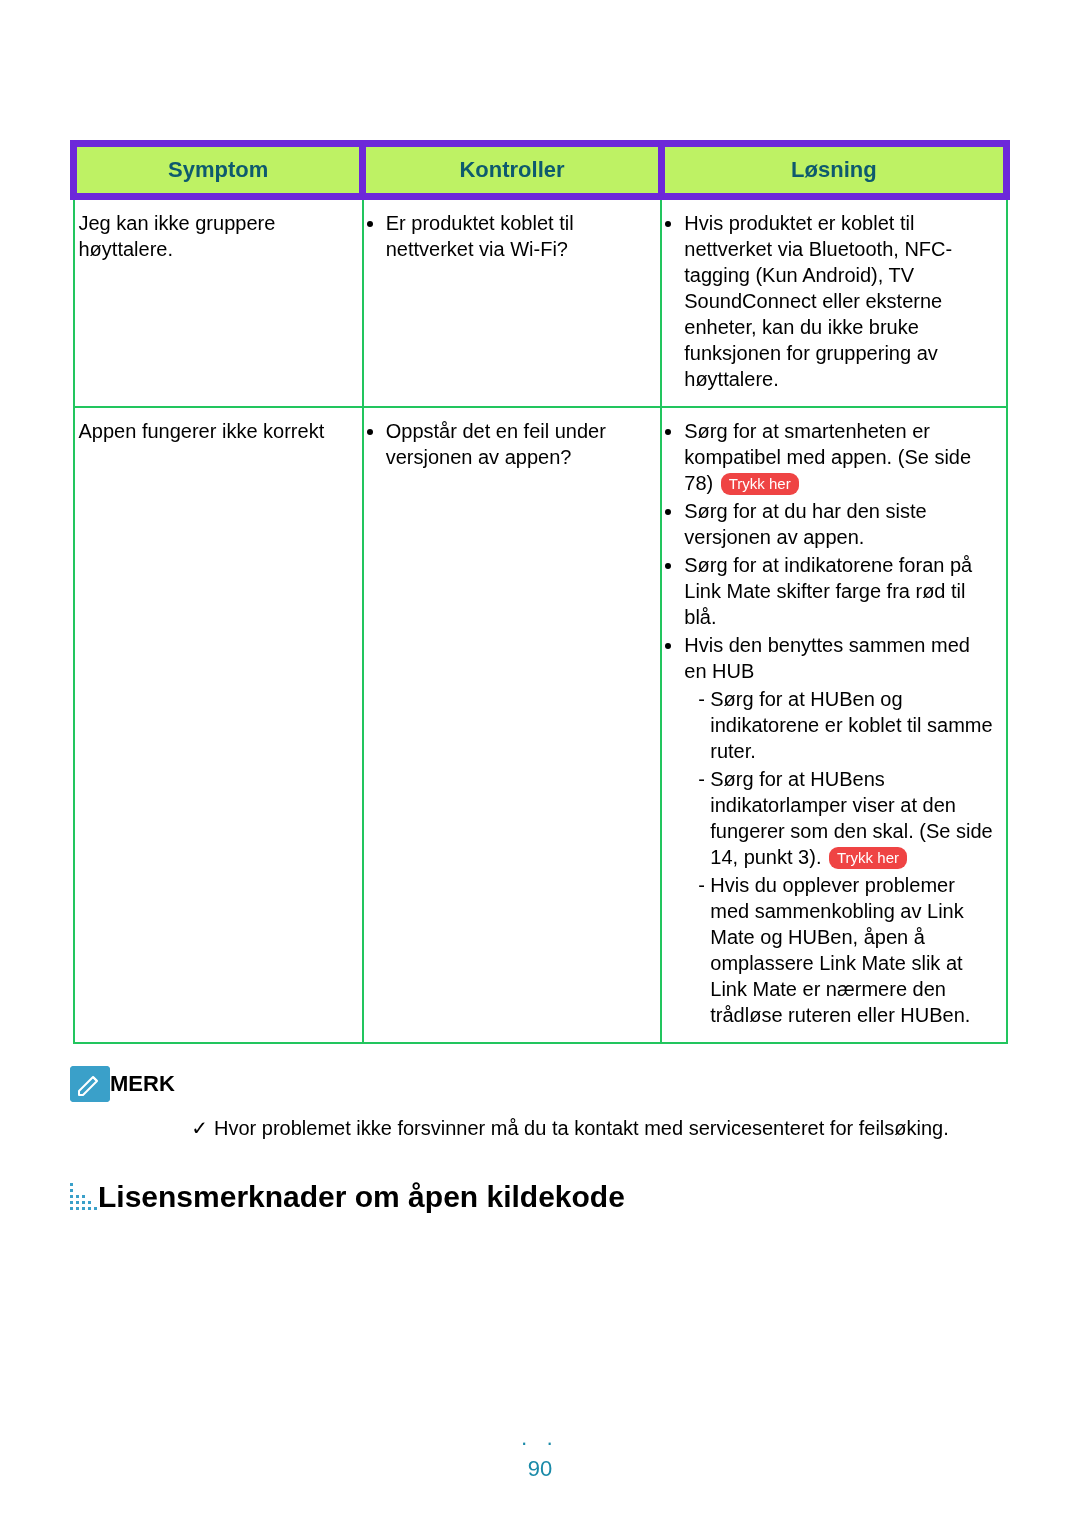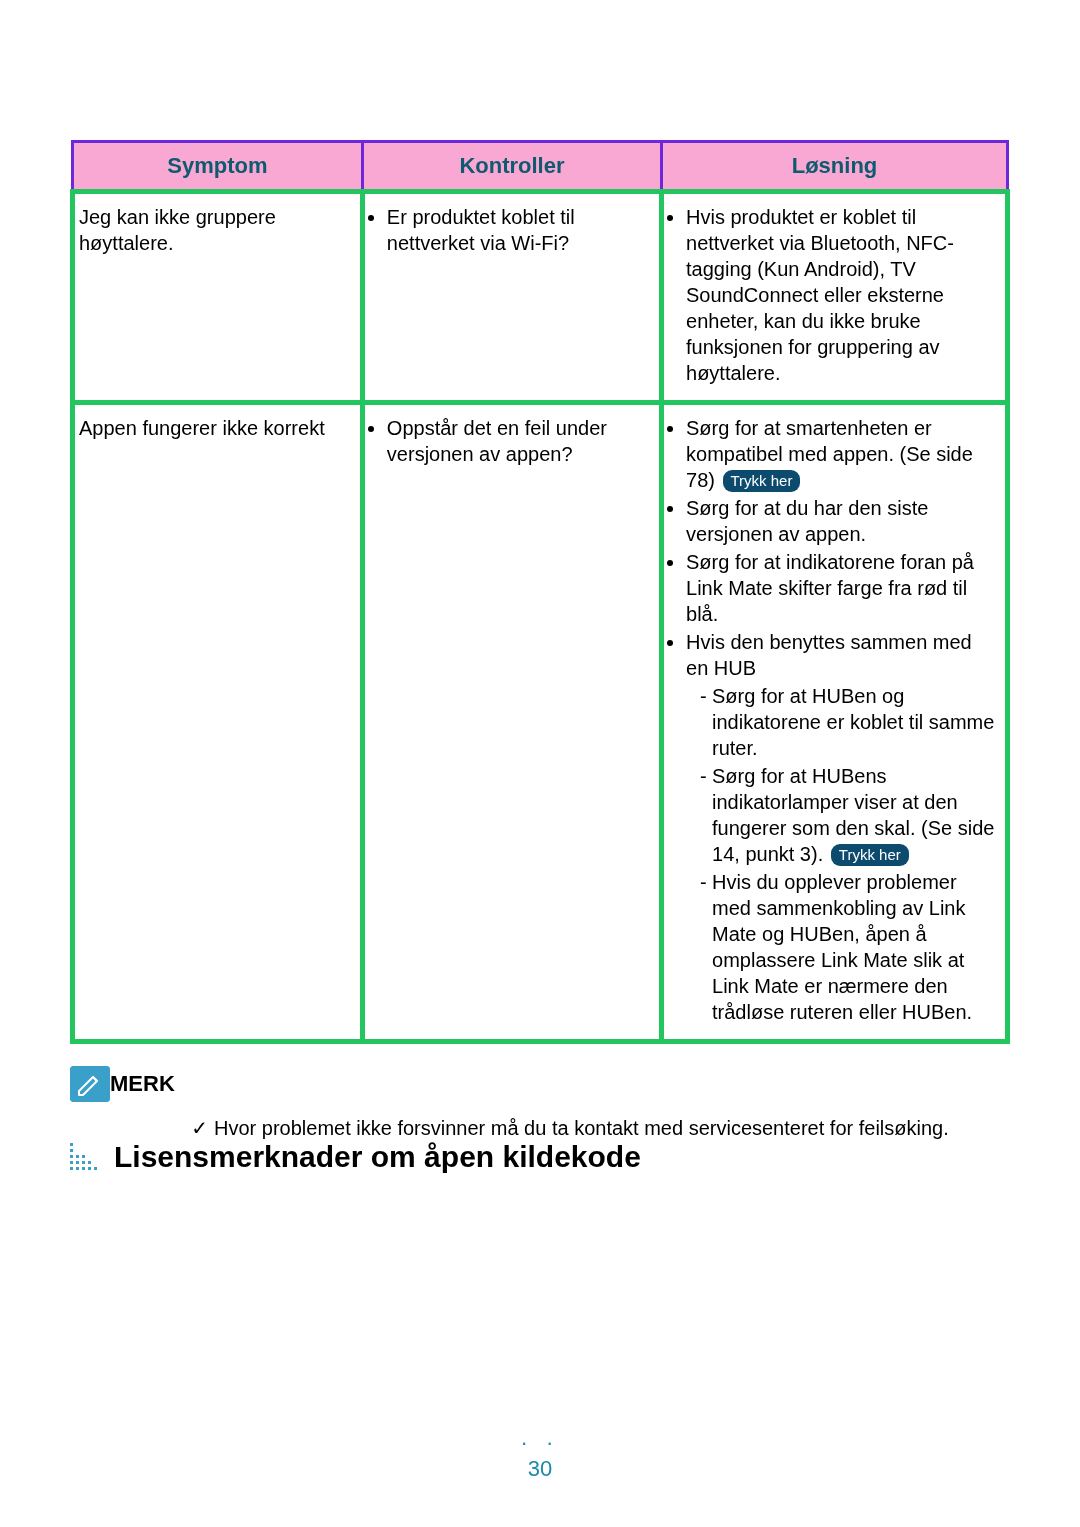--- a/index.html
+++ b/index.html
@@ -14,30 +14,30 @@
   }
   .page {
     padding: 140px 70px 40px 70px;
   }
   table.troubleshoot {
     width: 100%;
     border-collapse: collapse;
     border: 2px solid #69d3c5;
   }
   table.troubleshoot th {
-    background: #f9a8d4;
+    background: #bef264;
     color: #0e5a6e;
     font-weight: bold;
     font-size: 22px;
     padding: 10px 8px;
-    border: 3px solid #6d28d9;
+    border: 7px solid #6d28d9;
     text-align: center;
   }
   table.troubleshoot td {
-    border: 5px solid #22c55e;
+    border: 2px solid #22c55e;
     padding: 10px 10px 12px 4px;
     vertical-align: top;
     font-size: 20px;
     line-height: 1.3;
   }
   .col1 { width: 31%; }
   .col2 { width: 32%; }
   .col3 { width: 37%; }
   ul.b {
     margin: 0;
@@ -56,21 +56,21 @@
     margin-bottom: 2px;
   }
   ul.d > li::before {
     content: "-";
     position: absolute;
     left: 0;
     top: 0;
   }
   .link-btn {
     display: inline-block;
-    background: #0c4a6e;
+    background: #ef4444;
     color: #ffffff;
     font-size: 15px;
     padding: 1px 8px 1px 8px;
     border-radius: 9px;
     vertical-align: 1px;
     margin-left: 2px;
   }
   .note-block {
     margin-top: 22px;
     display: flex;
@@ -91,23 +91,23 @@
   .note-text {
     margin: 14px 0 0 60px;
     font-size: 20px;
     text-align: center;
   }
   .check {
     color: #000;
     margin-right: 6px;
   }
   .section-heading {
+    margin-top: 40px;
     display: flex;
     align-items: center;
-    gap: 16px;
   }
   .heading-icon-wrap {
     width: 28px;
     height: 28px;
   }
   .heading-text {
     font-size: 30px;
     font-weight: bold;
     color: #000;
   }
@@ -226,14 +226,14 @@
       </svg>
     </div>
     <div class="heading-text">Lisensmerknader om åpen kildekode</div>
   </div>
 
 
 </div>
 
 <div class="page-num">
   <span class="dots">· ·</span><br>
-  <span>30</span>
+  <span>90</span>
 </div>
 
 </body></html>

